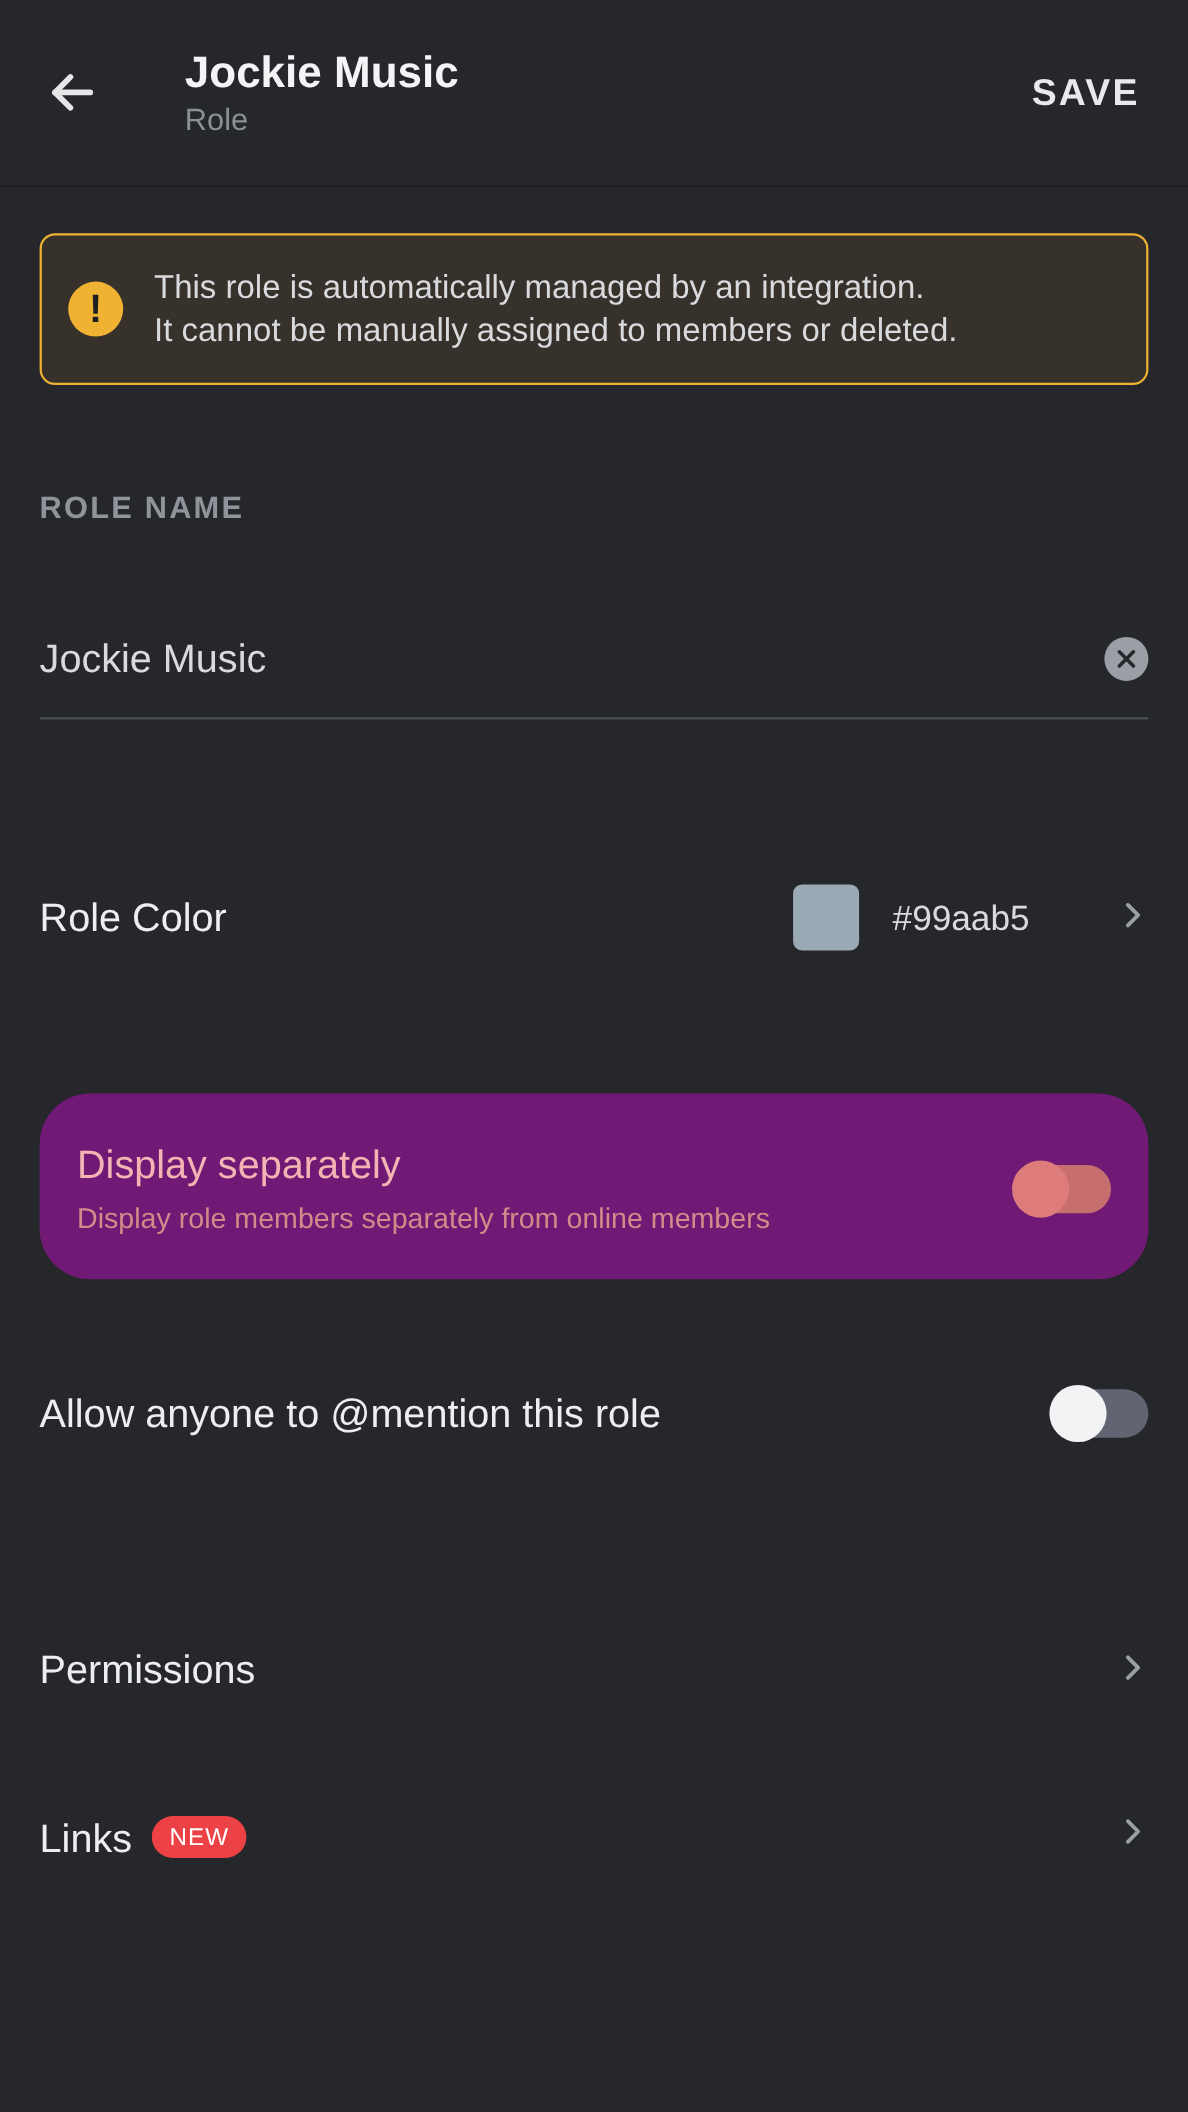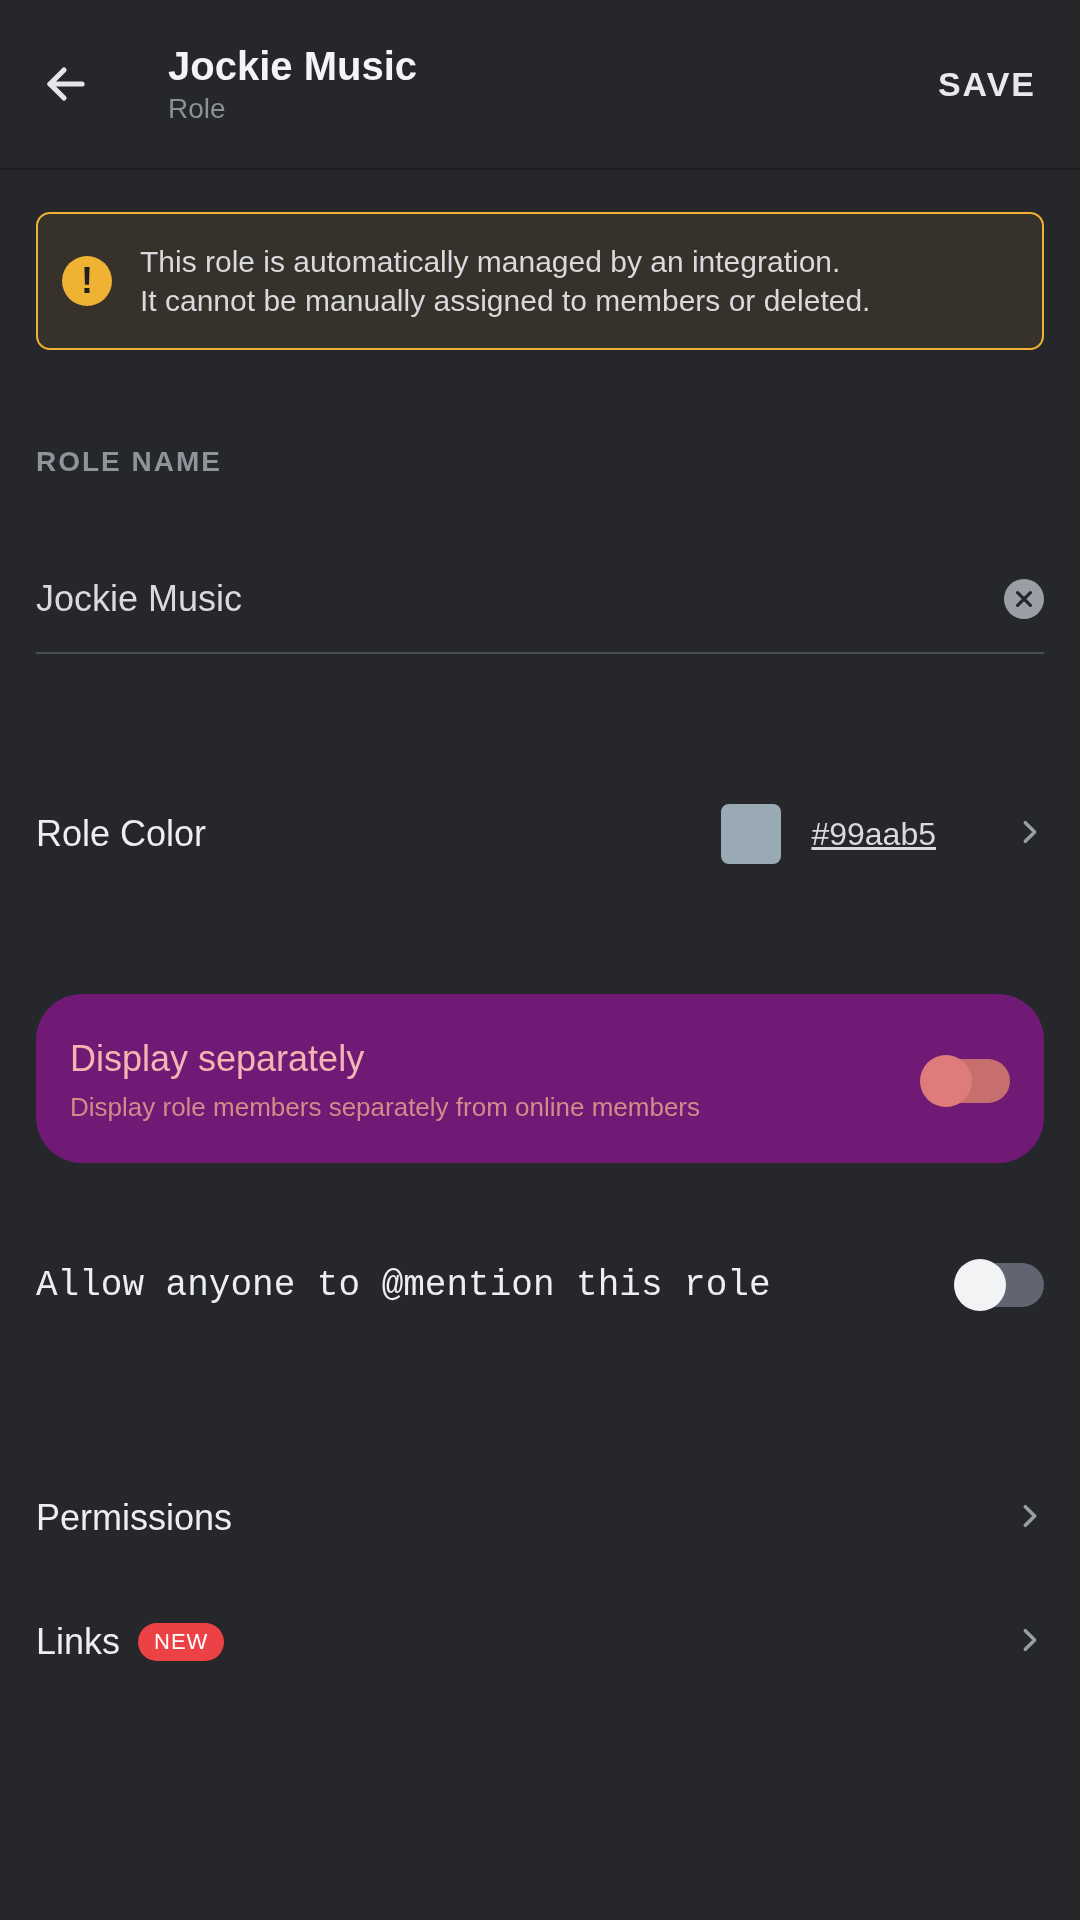--- a/index.html
+++ b/index.html
@@ -21,43 +21,43 @@
   .section-label { font-size: 28px; letter-spacing: 2px; color: #8f949b; margin-top: 96px; font-weight: 700; }
 
   .input-row { display: flex; align-items: center; border-bottom: 2px solid #4a4d54; margin-top: 100px; padding-bottom: 32px; }
   .role-input { flex: 1; background: transparent; border: none; outline: none; font-size: 36px; color: #d9dadd; font-family: inherit; }
   .clear-btn { width: 40px; height: 40px; border-radius: 50%; background: #9a9ea5; display: flex; align-items: center; justify-content: center; }
   .clear-btn svg { width: 22px; height: 22px; }
 
   .row { display: flex; align-items: center; margin-top: 150px; justify-content: center; }
   .row-label { flex: 1; font-size: 36px; color: #eceef0; font-weight: 500; }
   .color-swatch { width: 60px; height: 60px; border-radius: 8px; }
-  .color-hex { font-size: 32px; margin-left: 30px; color: #d9dadd; text-decoration: underline; }
+  .color-hex { font-size: 32px; margin-left: 30px; color: #d9dadd; }
   .chevron { margin-left: 80px; }
   .chevron svg { width: 28px; height: 28px; }
 
   .highlight-card { background: #701a75; border-radius: 46px; padding: 44px 34px 40px 34px; margin-top: 130px; display: flex; align-items: center; }
   .highlight-text { flex: 1; }
   .highlight-title { font-size: 36px; color: #f4b4b4; font-weight: 500; margin-bottom: 12px; }
   .highlight-desc { font-size: 26px; color: #d38a8a; }
 
   .mention-row { display: flex; align-items: center; margin-top: 100px; }
-  .mention-label { flex: 1; font-size: 36px; color: #eceef0; font-weight: 500; font-family: Liberation Mono, monospace; }
+  .mention-label { flex: 1; font-size: 36px; color: #eceef0; font-weight: 500; }
 
   .toggle { width: 86px; height: 44px; border-radius: 22px; position: relative; }
   .toggle-knob { width: 52px; height: 52px; border-radius: 50%; position: absolute; top: -4px; }
   .toggle-off { background: #606571; }
   .toggle-off .toggle-knob { left: -4px; background: #f2f3f5; }
   .toggle-red { background: #c76f6f; }
   .toggle-red .toggle-knob { left: -4px; background: #de7b7b; }
 
   .list-row { display: flex; align-items: center; margin-top: 190px; }
   .list-label { flex: 1; font-size: 36px; color: #eceef0; font-weight: 500; }
 
-  .links-row { display: flex; align-items: center; margin-top: 82px; }
+  .links-row { display: flex; align-items: flex-start; margin-top: 112px; }
   .links-label { font-size: 36px; color: #eceef0; font-weight: 500; }
   .new-badge { background: #ed4245; color: #fff; font-size: 22px; font-weight: 400; padding: 6px 16px; border-radius: 22px; margin-left: 18px; letter-spacing: 1px; }
   .links-row .chevron { margin-left: auto; }
 </style>
 </head>
 <body>
 
 <div class="header">
   <div class="back-btn">
     <svg viewBox="0 0 24 24" fill="none" stroke="#e5e6e8" stroke-width="2.6" stroke-linecap="round" stroke-linejoin="round">

